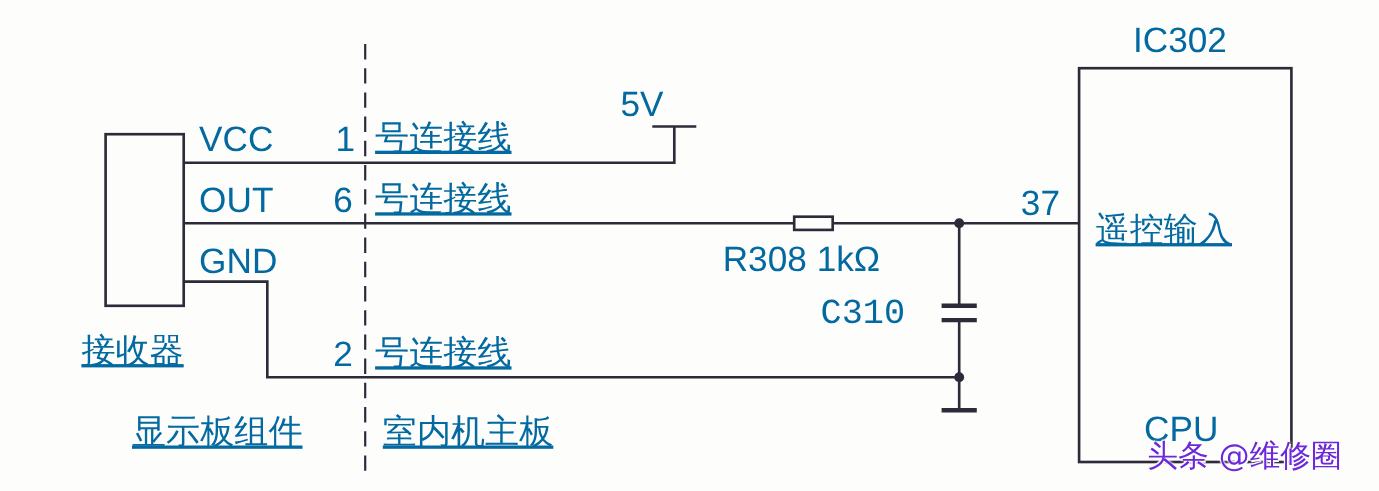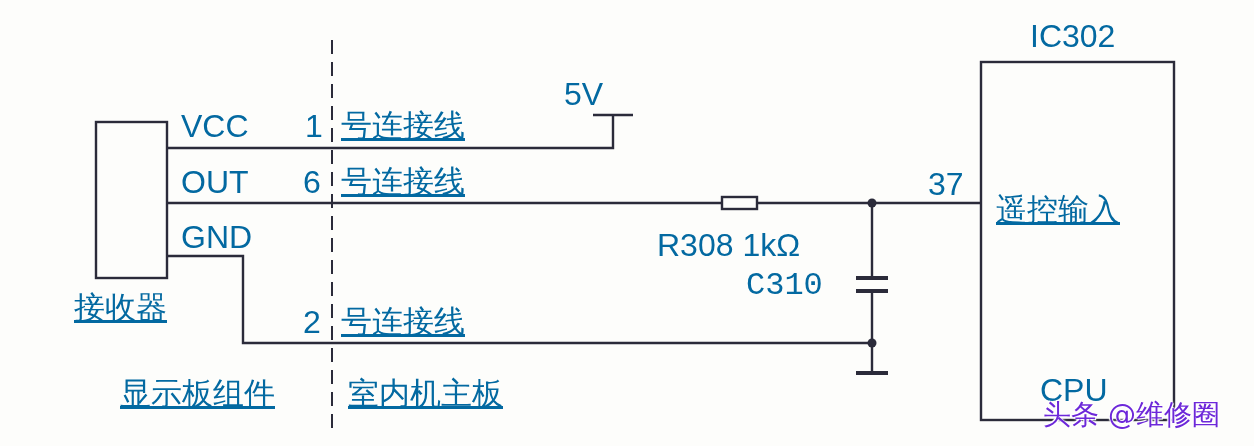--- a/index.html
+++ b/index.html
@@ -41,33 +41,33 @@
   </g>
   <g fill="#2b2b3a">
     <circle cx="872" cy="203" r="4.5"></circle>
     <circle cx="872" cy="343" r="4.5"></circle>
   </g>
 </svg>
 
 <div class="lbl" style="left:181px;top:110px;">VCC</div>
 <div class="lbl" style="left:181px;top:166px;">OUT</div>
 <div class="lbl" style="left:181px;top:221px;">GND</div>
-<div class="lbl cn" style="left:74px;top:292px;">接收器</div>
+<div class="lbl cn" style="left:74px;top:304px;">接收器</div>
 
 <div class="lbl" style="left:305px;top:110px;">1</div>
 <div class="lbl" style="left:303px;top:166px;">6</div>
 <div class="lbl" style="left:303px;top:306px;">2</div>
 
 <div class="lbl cn" style="left:341px;top:110px;">号连接线</div>
 <div class="lbl cn" style="left:341px;top:166px;">号连接线</div>
 <div class="lbl cn" style="left:341px;top:306px;">号连接线</div>
 
 <div class="lbl" style="left:564px;top:78px;">5V</div>
 
-<div class="lbl" style="left:657px;top:219px;margin-top:10px;">R308 1kΩ</div>
+<div class="lbl" style="left:657px;top:219px;">R308 1kΩ</div>
 <div class="lbl" style="left:746px;top:270px;font-family:Liberation Mono, monospace;">C310</div>
 
 <div class="lbl" style="left:1030px;top:20px;">IC302</div>
 <div class="lbl" style="left:928px;top:168px;">37</div>
 <div class="lbl cn" style="left:996px;top:194px;">遥控输入</div>
 <div class="lbl" style="left:1040px;top:374px;">CPU</div>
 
 <div class="lbl cn" style="left:120px;top:378px;">显示板组件</div>
 <div class="lbl cn" style="left:348px;top:378px;">室内机主板</div>
 

